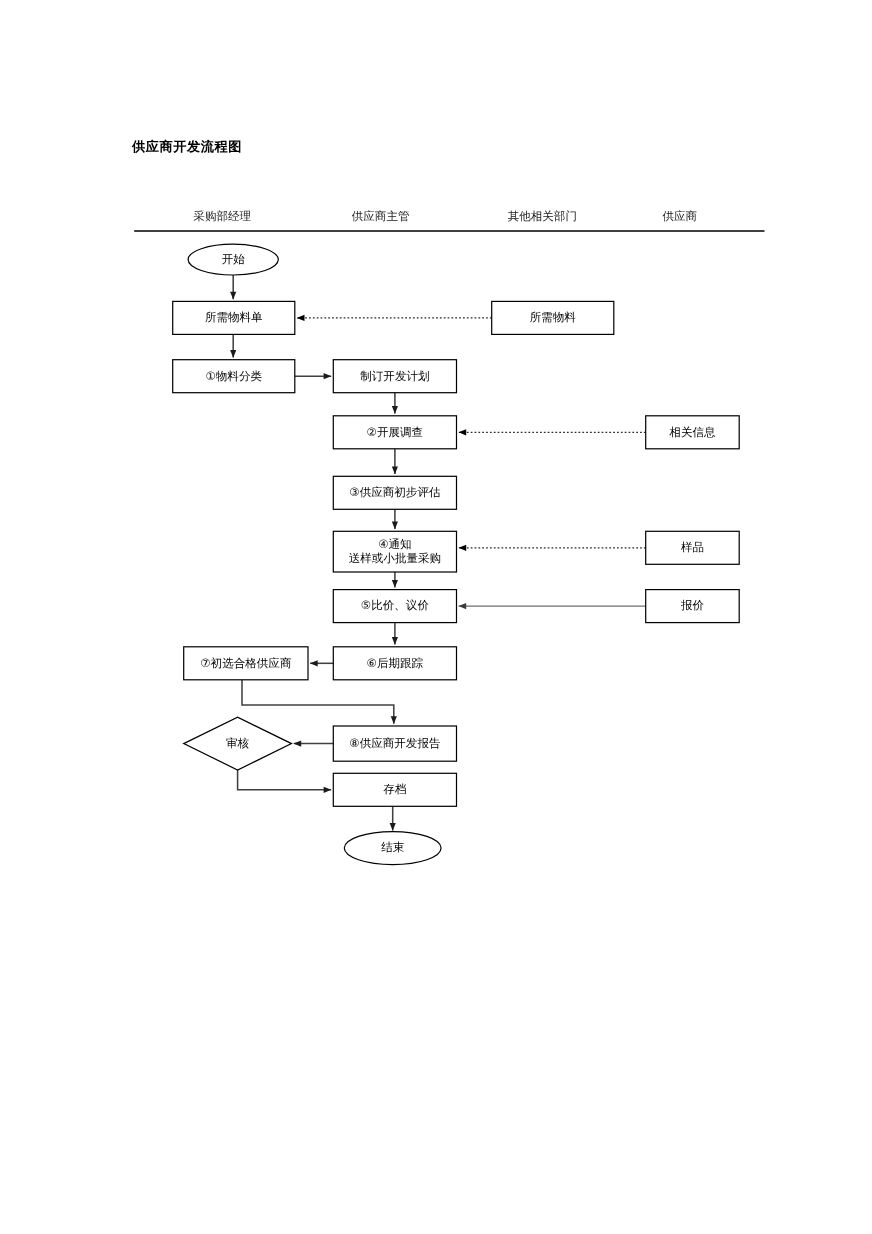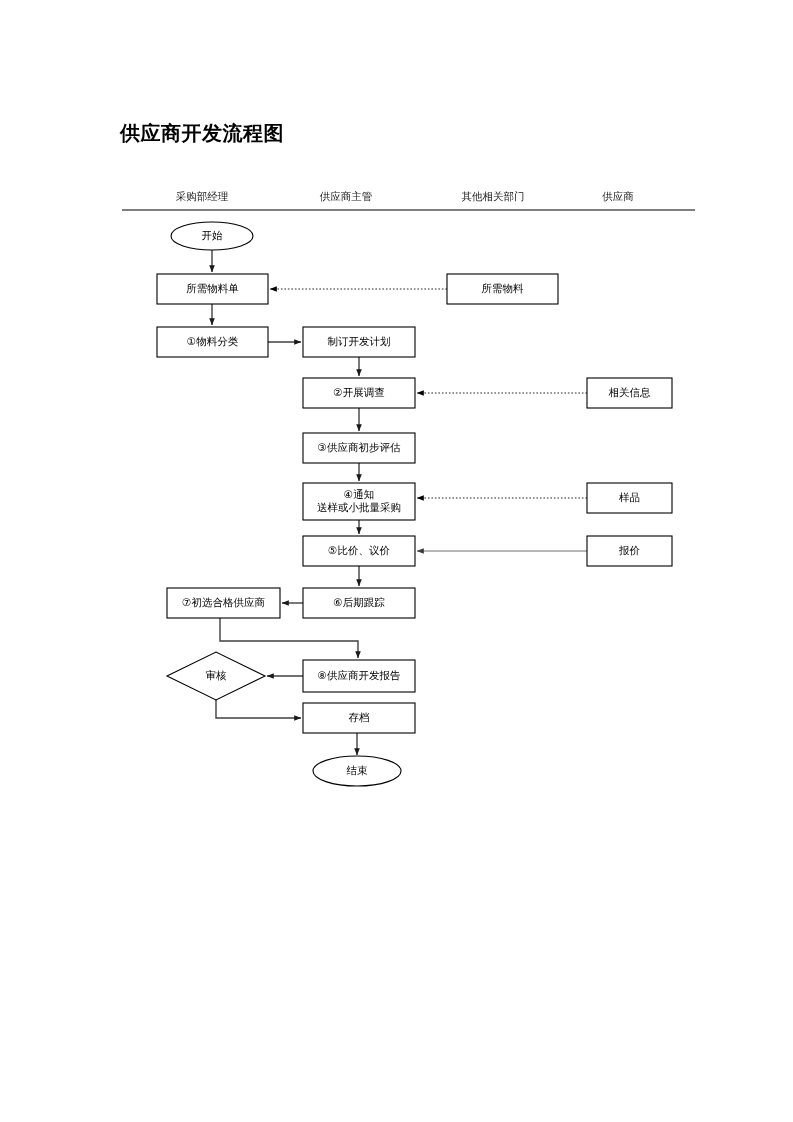--- a/index.html
+++ b/index.html
@@ -18,21 +18,21 @@
   #page {
     position: absolute;
     left: 0; top: 0;
     width: 793px;
     height: 1122px;
   }
   #doc-title {
     position: absolute;
     left: 120px;
     top: 122px;
-    font-size: 20px;
+    font-size: 12px;
     font-weight: bold;
     letter-spacing: 0.5px;
     line-height: 22px;
     white-space: nowrap;
   }
   #flow-svg {
     position: absolute;
     left: 0;
     top: 0;
   }

